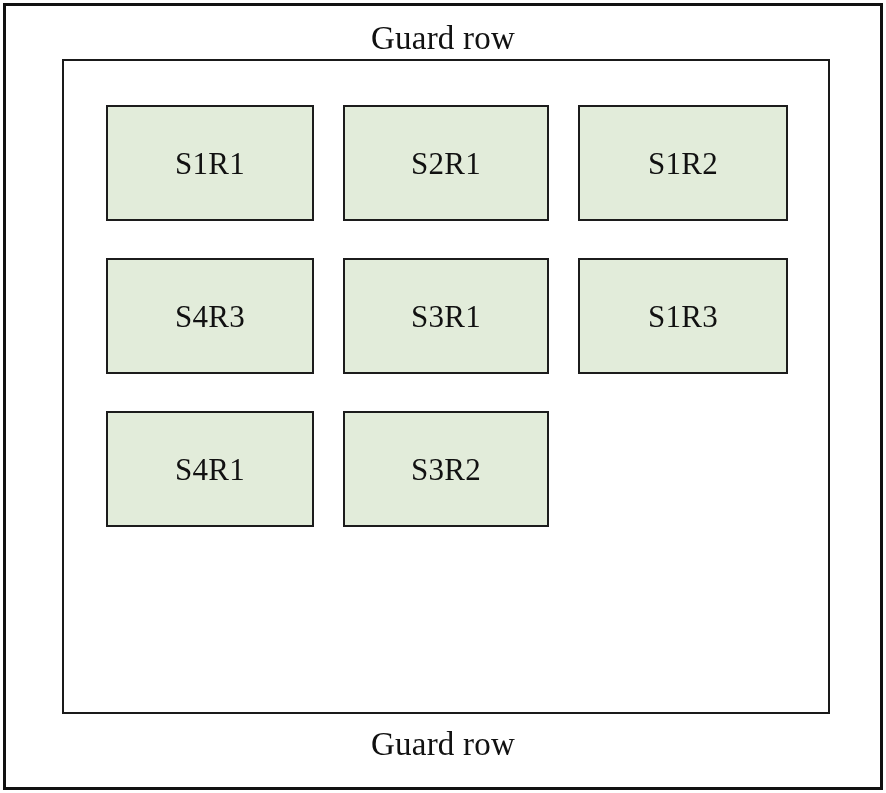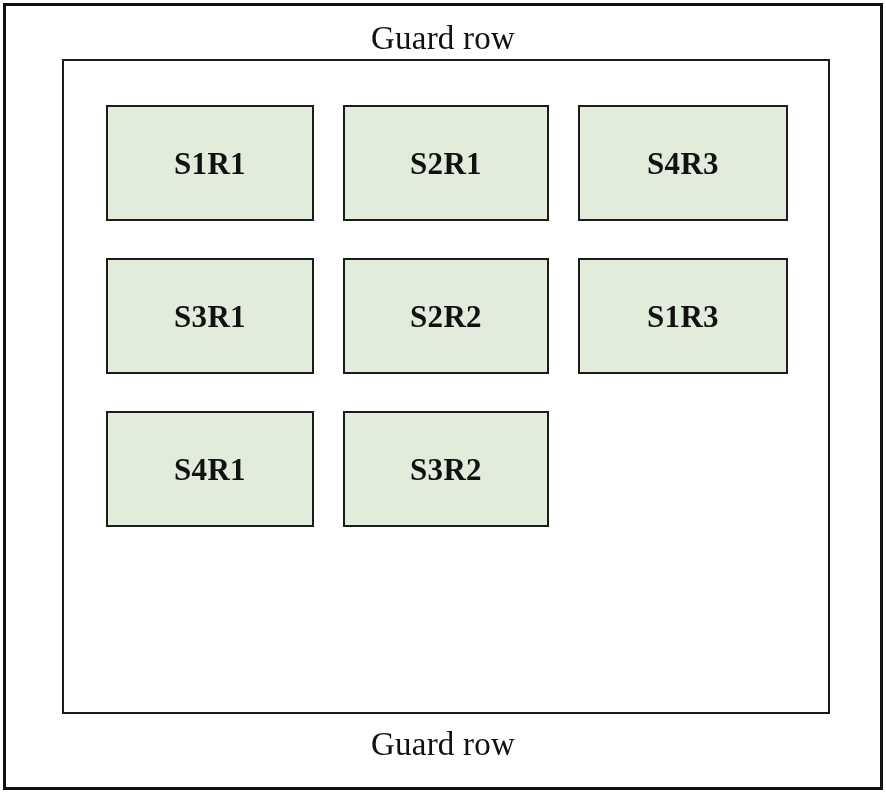--- a/index.html
+++ b/index.html
@@ -85,21 +85,20 @@
     justify-content: center;
     color: #111111;
     font-size: 31px;
     line-height: 1;
     letter-spacing: 0.3px;
     user-select: none;
   }
   .cell-label {
     display: block;
     pointer-events: none;
-    font-weight: bold;
   }
 </style>
 </head>
 <body>
 
 <div id="figure">
 
   <div class="outer-frame"></div>
 
   <div class="guard-label top">Guard row</div>
@@ -107,27 +106,27 @@
   <div class="inner-frame"></div>
 
   <div class="grid">
       <div class="cell">
         <span class="cell-label">S1R1</span>
       </div>
       <div class="cell">
         <span class="cell-label">S2R1</span>
       </div>
       <div class="cell">
+        <span class="cell-label">S1R2</span>
+      </div>
+      <div class="cell">
         <span class="cell-label">S4R3</span>
       </div>
       <div class="cell">
         <span class="cell-label">S3R1</span>
-      </div>
-      <div class="cell">
-        <span class="cell-label">S2R2</span>
       </div>
       <div class="cell">
         <span class="cell-label">S1R3</span>
       </div>
       <div class="cell">
         <span class="cell-label">S4R1</span>
       </div>
       <div class="cell">
         <span class="cell-label">S3R2</span>
       </div>

